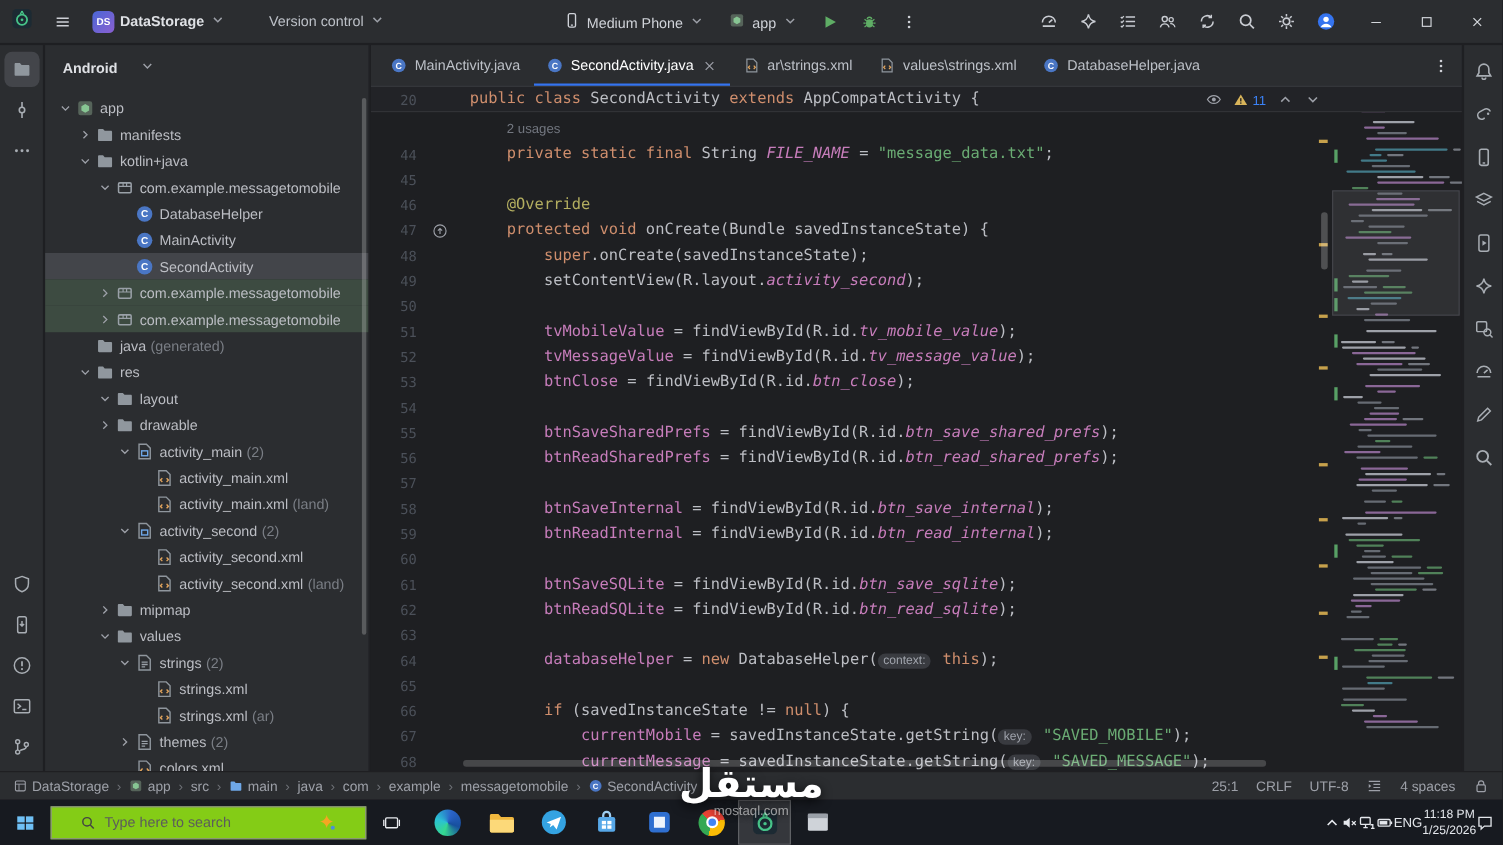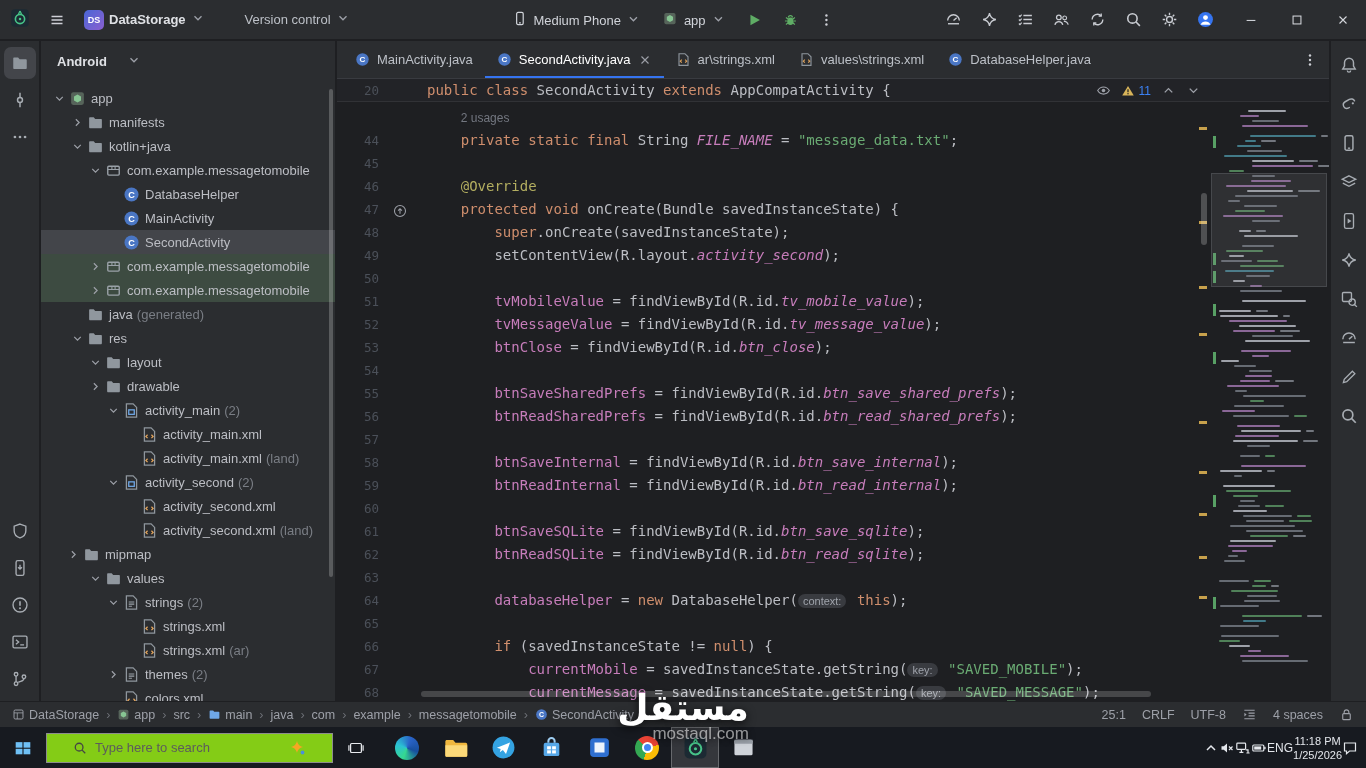--- a/index.html
+++ b/index.html
@@ -120,21 +120,21 @@
   .app-chrome>span{width:11px;height:11px;border-radius:50%;background:#4285f4;border:2.5px solid #fff;}
   .tb-tray{margin-left:auto;display:flex;align-items:center;padding-right:8px;color:#e4e7ec;}
   .tray-ic{display:inline-flex;width:16px;height:16px;}
   .tray-ic svg{width:100%;height:100%;}
   .tray-lang{font-size:12px;}
   .tray-clock{font-size:11px;line-height:14px;text-align:center;}
 
   
   #watermark{position:absolute;left:50%;bottom:24px;transform:translateX(-50%);text-align:center;z-index:60;pointer-events:none;}
   .wm-title{font-size:36px;font-weight:bold;color:#fff;text-shadow:0 2px 10px rgba(0,0,0,.8);font-family:"DejaVu Sans",sans-serif;}
-  .wm-sub{font-size:17px;color:rgba(255,255,255,.55);text-shadow:0 1px 6px rgba(0,0,0,.8);margin-top:-4px;text-align:right;}
+  .wm-sub{font-size:12px;color:rgba(255,255,255,.55);text-shadow:0 1px 6px rgba(0,0,0,.8);margin-top:-4px;}
 </style>
 </head>
 <body>
 
 <div id="screen">
 
   <header id="titlebar">
     <div class="tb-left">
       <span class="as-logo ic"><svg viewBox="0 0 16 16">
             <rect x="1" y="1" width="14" height="14" rx="3" fill="#1c2a33"></rect>
@@ -565,21 +565,21 @@
           <span class="tchev"></span>
           <span class="ic">
             <svg viewBox="0 0 16 16">
               <path d="M3.2 1.8h6.3l3.3 3.3v9.1H3.2z" fill="none" stroke="#8f969d" stroke-width="1.2"></path>
               <path d="M6.2 8.2L4.6 9.8l1.6 1.6M9.8 8.2l1.6 1.6-1.6 1.6" fill="none" stroke="#e0a35c" stroke-width="1.2"></path>
             </svg>
           </span>
           <span class="tlabel">activity_second.xml</span>
           <span class="tsuffix"> (land)</span>
         </div>
-        <div class="trow" style="padding-left:24px">
+        <div class="trow" style="padding-left:46px">
           <span class="tchev">
             <svg viewBox="0 0 16 16">
               <path d="M6 4l4 4-4 4" fill="none" stroke="currentColor" stroke-width="1.5"></path>
             </svg>
           </span>
           <span class="ic">
             <svg viewBox="0 0 16 16">
               <path d="M2 3.9c0-.5.4-.9.9-.9h3.4l1.4 1.6h5.4c.5 0 .9.4.9.9v6.9c0 .5-.4.9-.9.9H2.9c-.5 0-.9-.4-.9-.9z" fill="#90979e"></path>
             </svg>
           </span>

